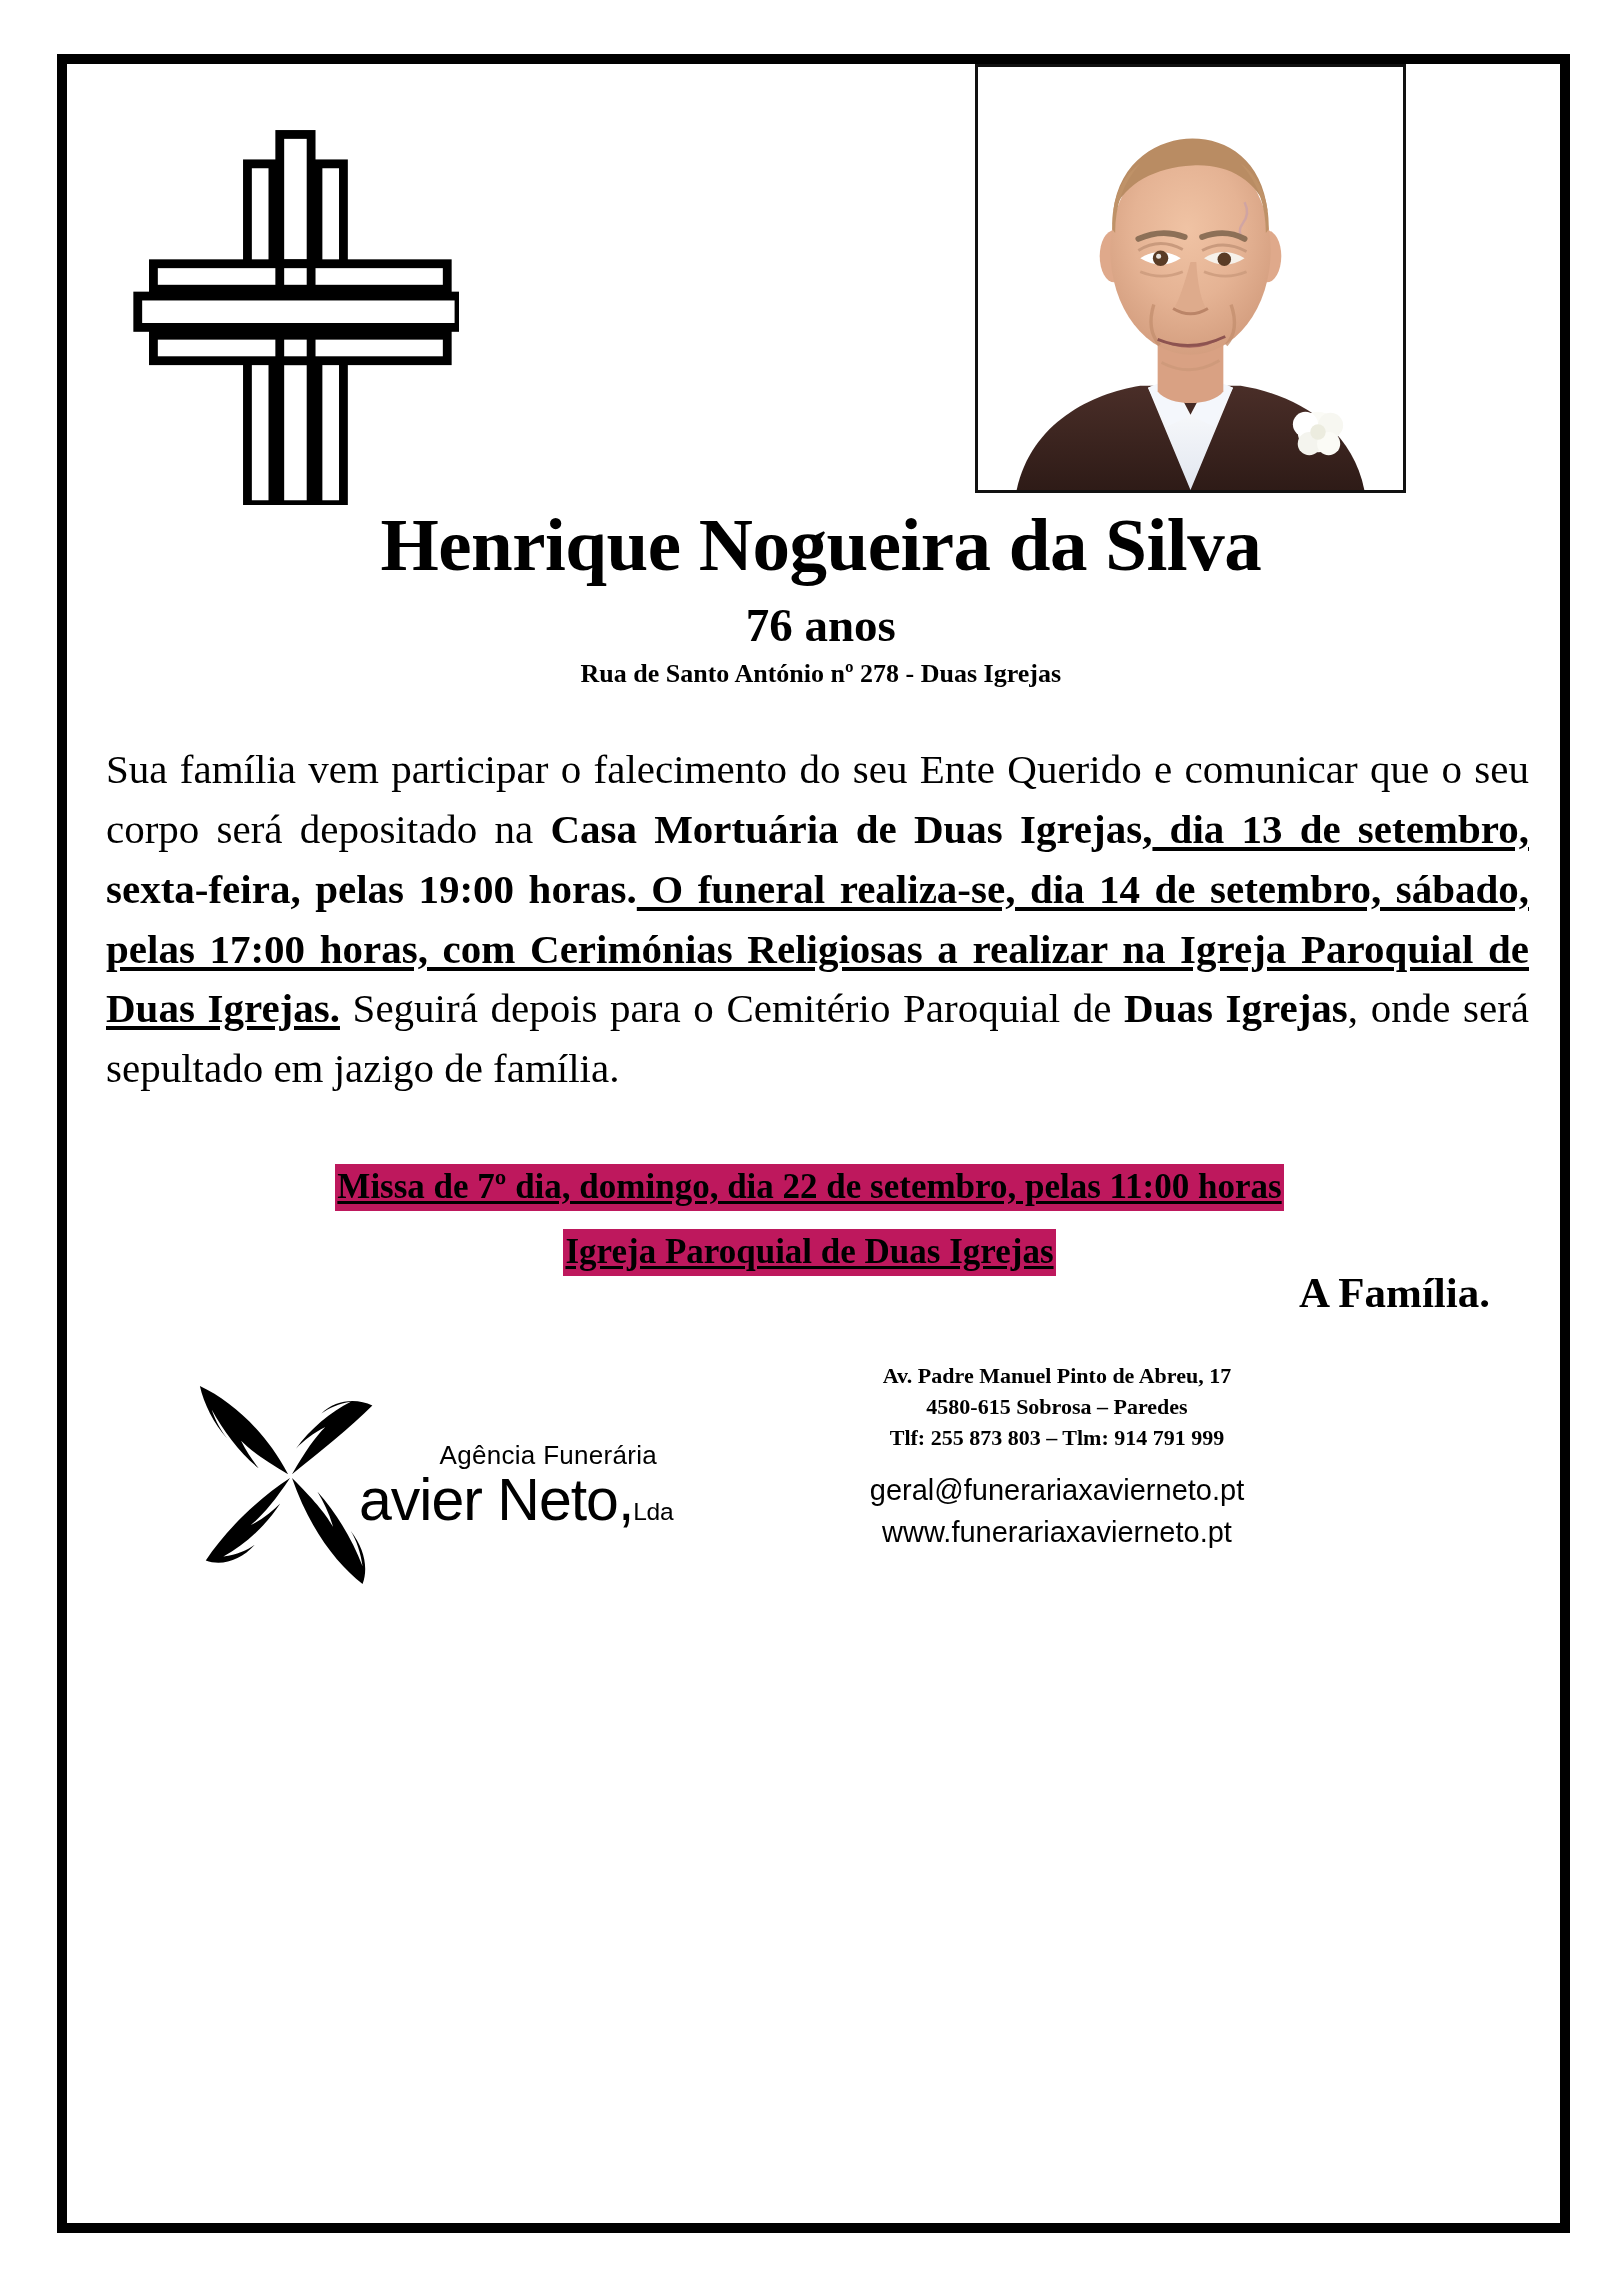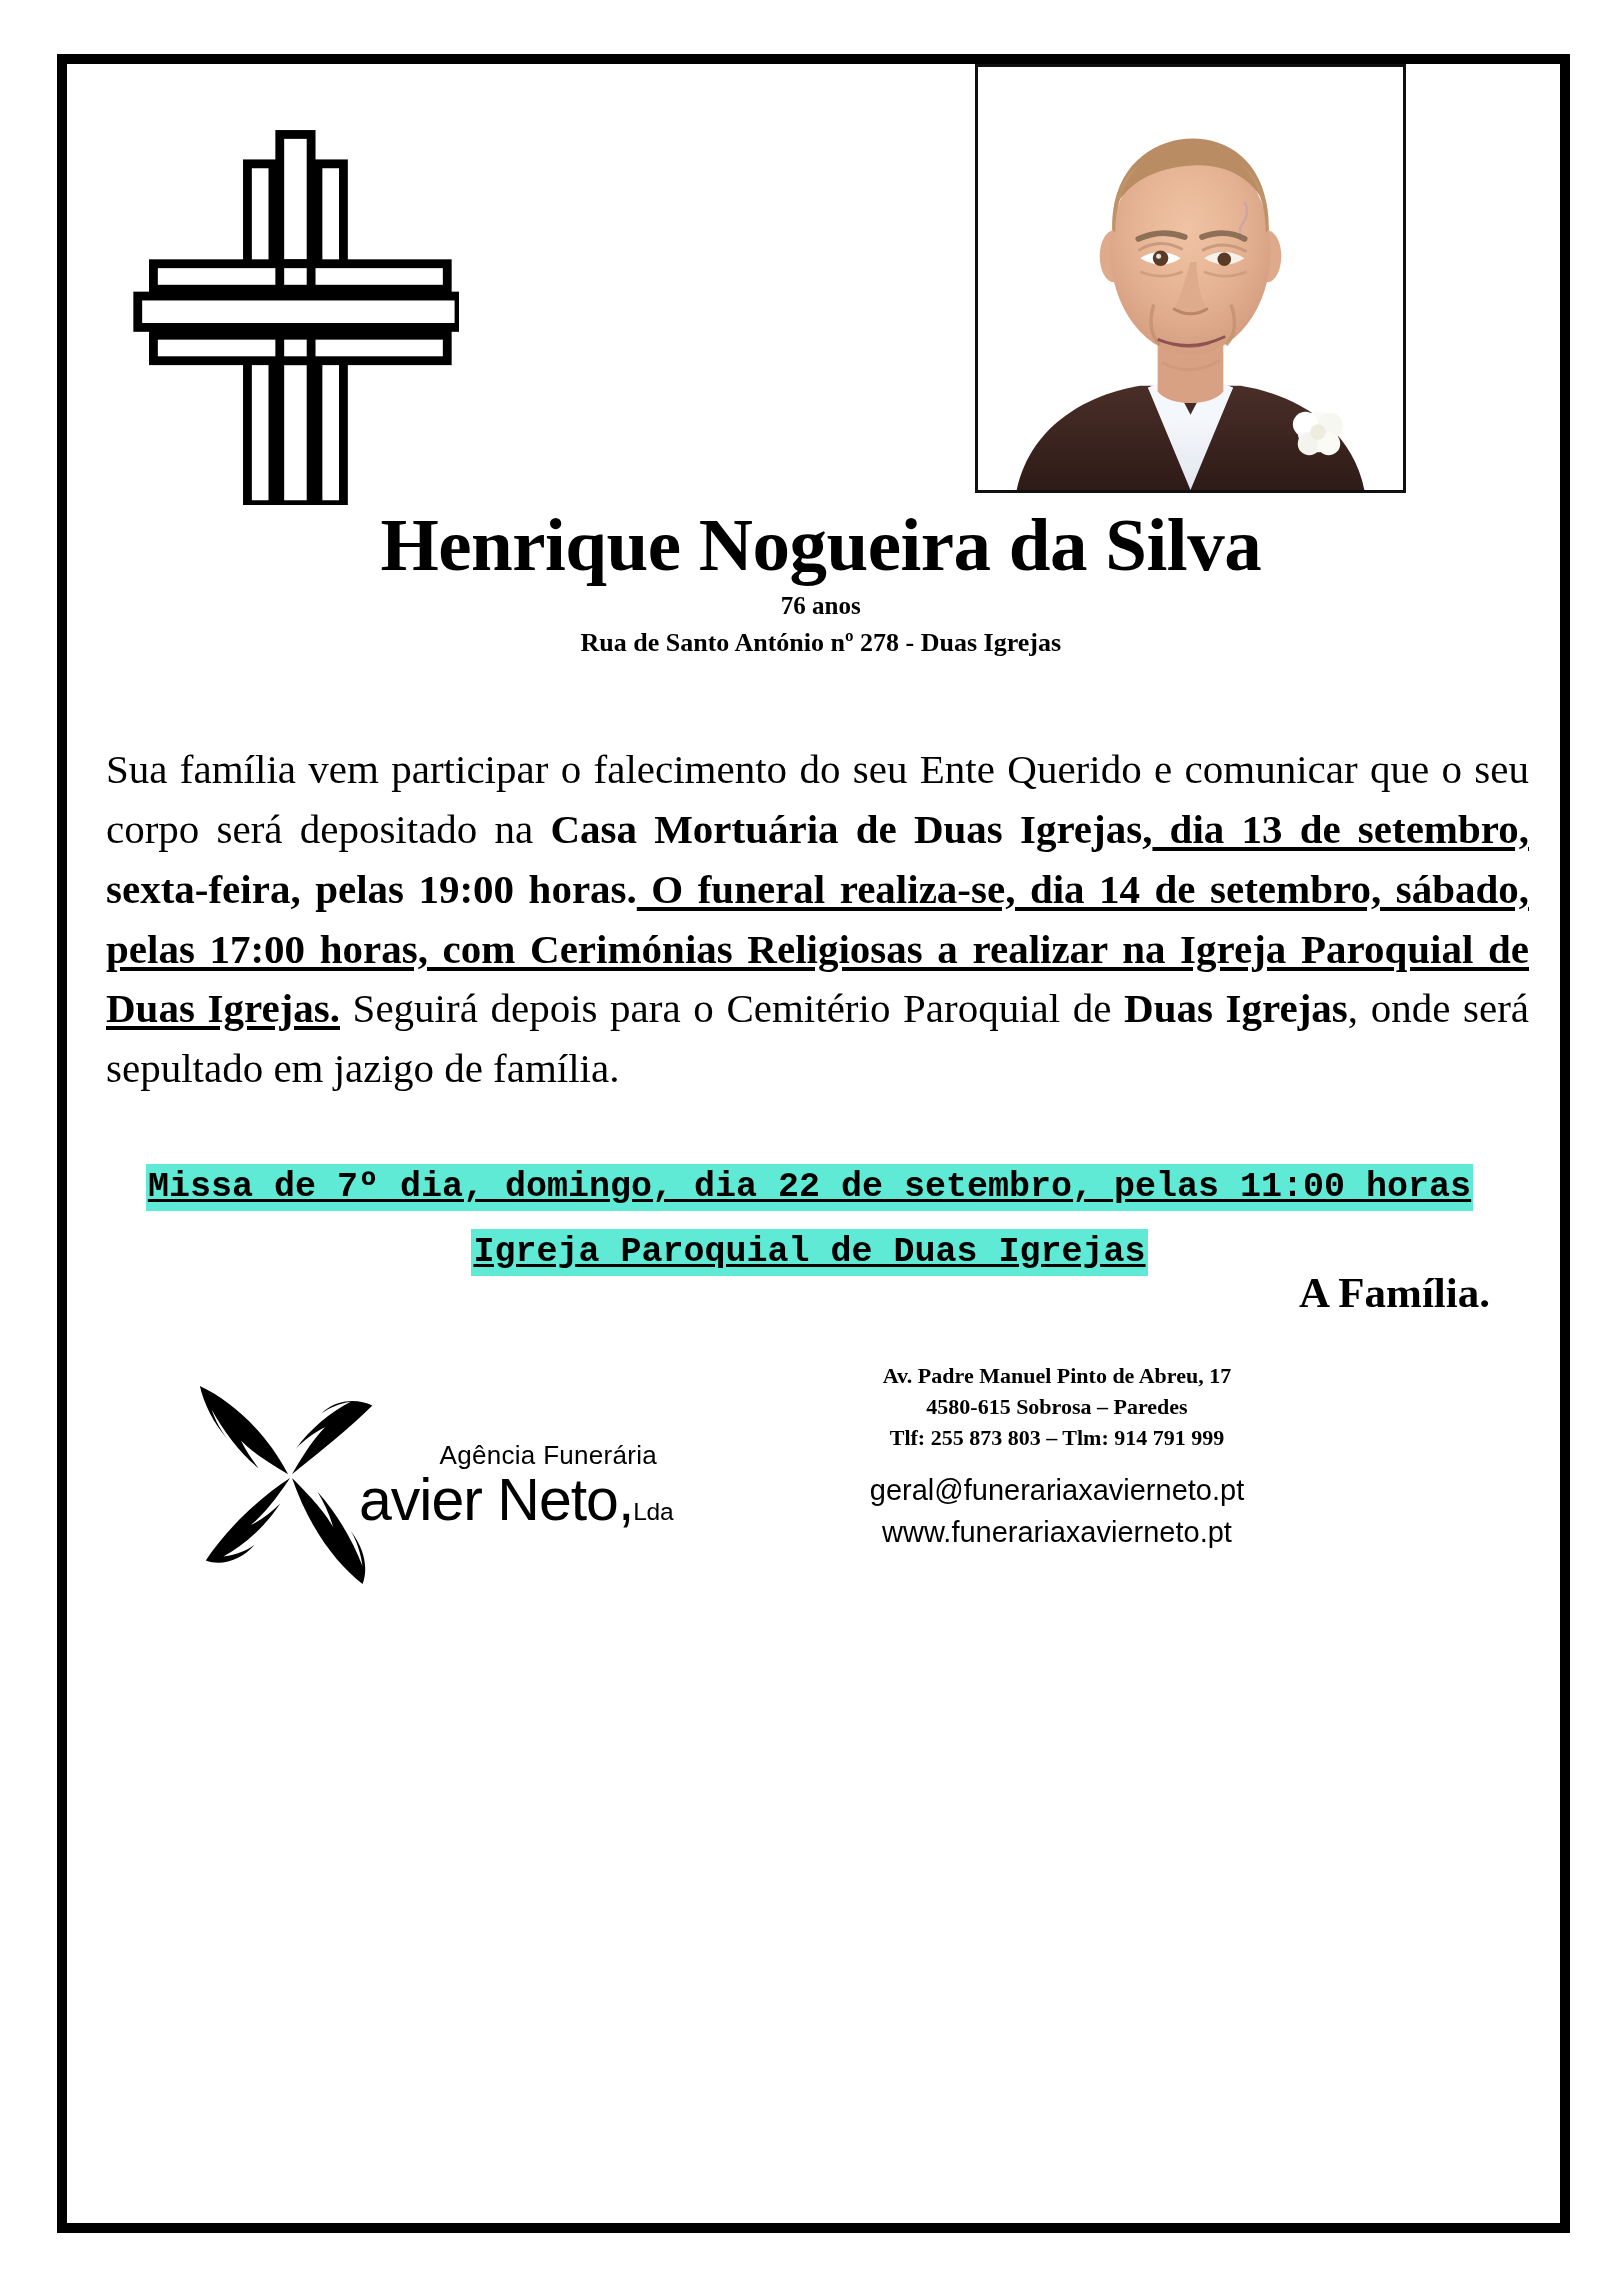--- a/index.html
+++ b/index.html
@@ -73,24 +73,24 @@
     text-align: center;
   }
   #deceased-name {
     font-size: 75px;
     font-weight: bold;
     line-height: 1.02;
     letter-spacing: -0.5px;
     white-space: nowrap;
   }
   #deceased-age {
-    font-size: 25px;
+    font-size: 47px;
     font-weight: bold;
     line-height: 1.15;
-    margin-top: 8px;
+    margin-top: 14px;
   }
   #deceased-address {
     font-size: 26px;
     font-weight: bold;
     line-height: 1.15;
     margin-top: 7.8px;
   }
 
   
   #announcement {
@@ -111,29 +111,28 @@
   #mass-block {
     position: absolute;
     left: 31px;
     top: 1100px;
     width: 1423px;
     text-align: center;
     font-size: 0;
   }
   #mass-block .hl {
     display: inline-block;
-    background: #5eead4;
+    background: #be185d;
     font-size: 35px;
     font-weight: bold;
     line-height: 1.34;
     text-decoration: underline;
     text-underline-offset: 2.9px;
     padding: 0 2px;
     white-space: nowrap;
-    font-family: Liberation Mono, monospace;
   }
   #mass-line-2-row { margin-top: 18px; }
 
   
   #family-sign {
     position: absolute;
     left: 31px;
     top: 1204px;
     width: 1392px;
     text-align: right;

